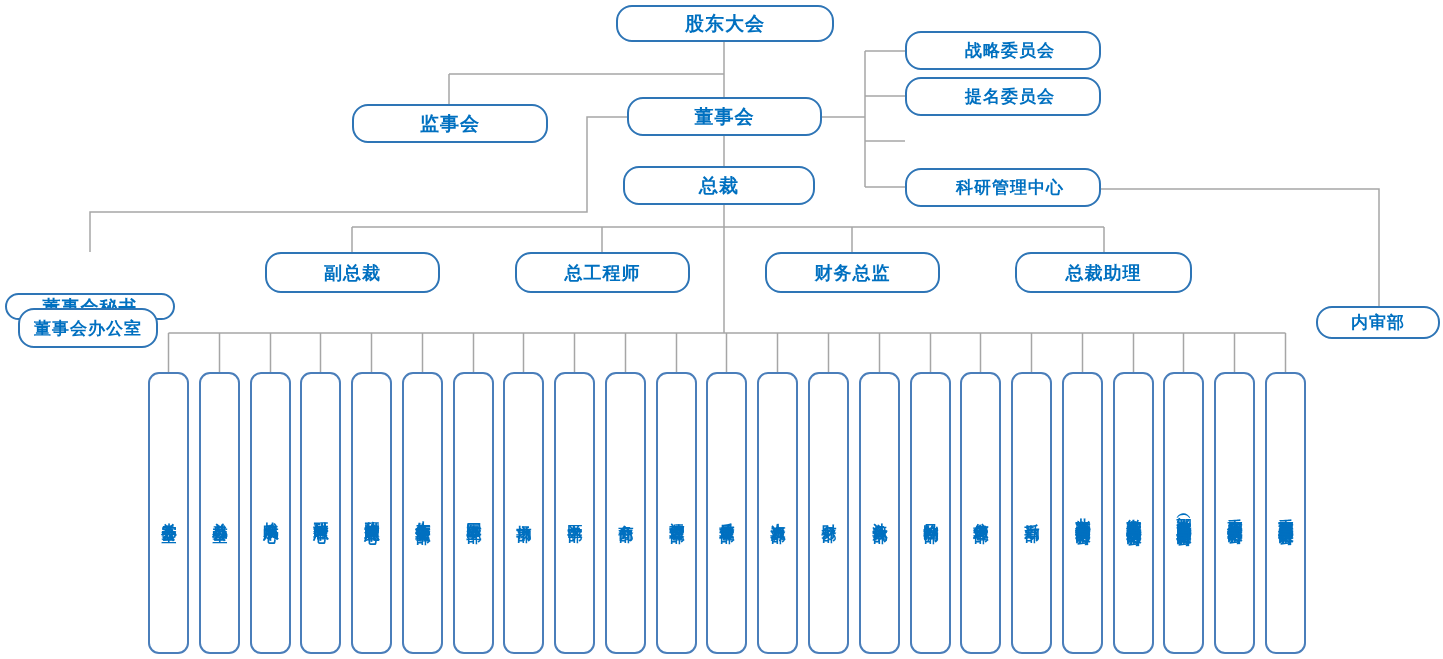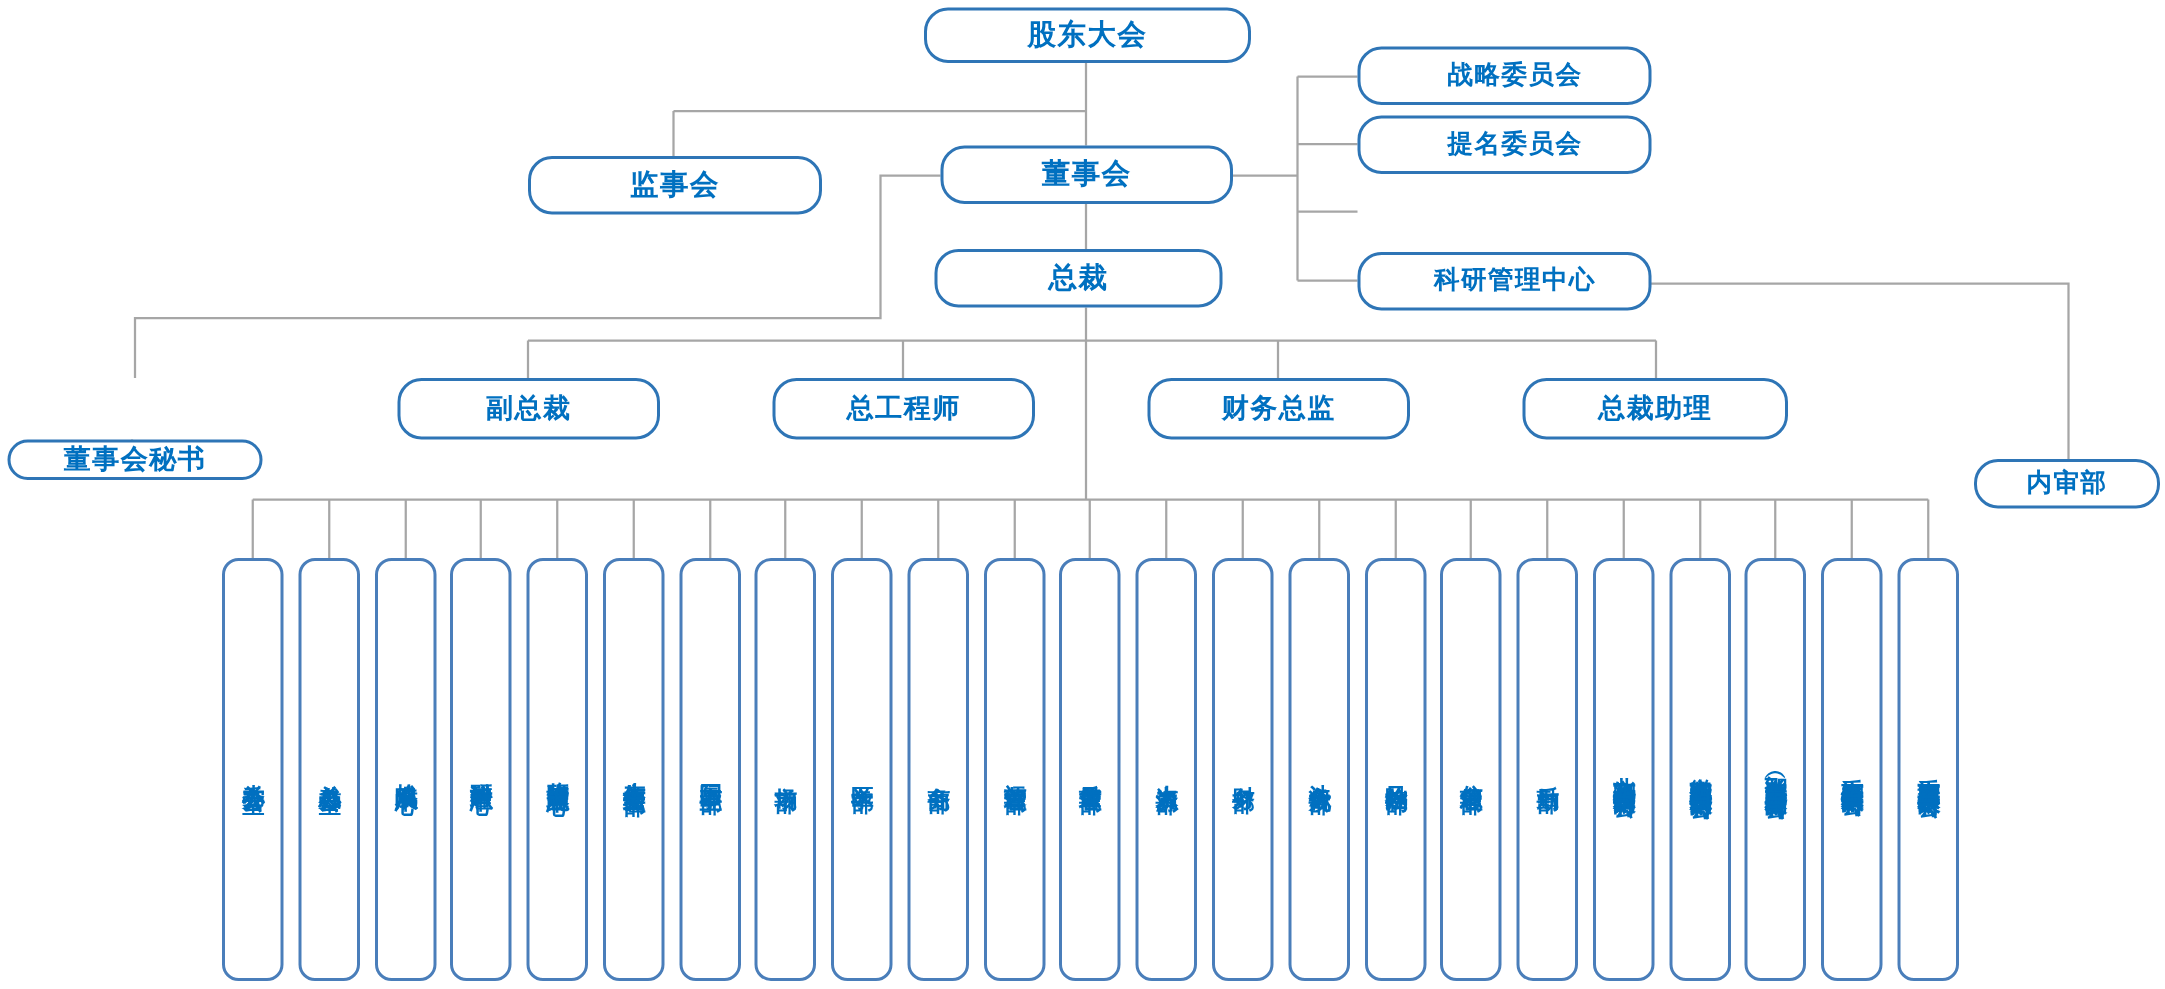--- a/index.html
+++ b/index.html
@@ -90,20 +90,21 @@
   <div class="node committee" style="left:905px;top:31px;width:196px;height:39px;">战略委员会</div>
   <div class="node committee" style="left:905px;top:77px;width:196px;height:39px;">提名委员会</div>
   <div class="node committee" style="left:905px;top:168px;width:196px;height:39px;">科研管理中心</div>
 
   <div class="node" style="left:5px;top:252px;width:170px;height:27px;margin-top:41px;">董事会秘书</div>
   <div class="node" style="left:265px;top:252px;width:175px;height:41px;">副总裁</div>
   <div class="node" style="left:515px;top:252px;width:175px;height:41px;">总工程师</div>
   <div class="node" style="left:765px;top:252px;width:175px;height:41px;">财务总监</div>
   <div class="node" style="left:1015px;top:252px;width:177px;height:41px;">总裁助理</div>
 
+  <div class="node small" style="left:18px;top:308px;width:140px;height:40px;">董事会办公室</div>
   <div class="node small" style="left:1316px;top:306px;width:124px;height:33px;">内审部</div>
 
   <div class="dept" style="left:148px;">
       <span>党委办公室</span>
     </div>
   <div class="dept" style="left:199px;">
       <span>总裁办公室</span>
     </div>
   <div class="dept" style="left:250px;">
       <span>战略发展中心</span>

